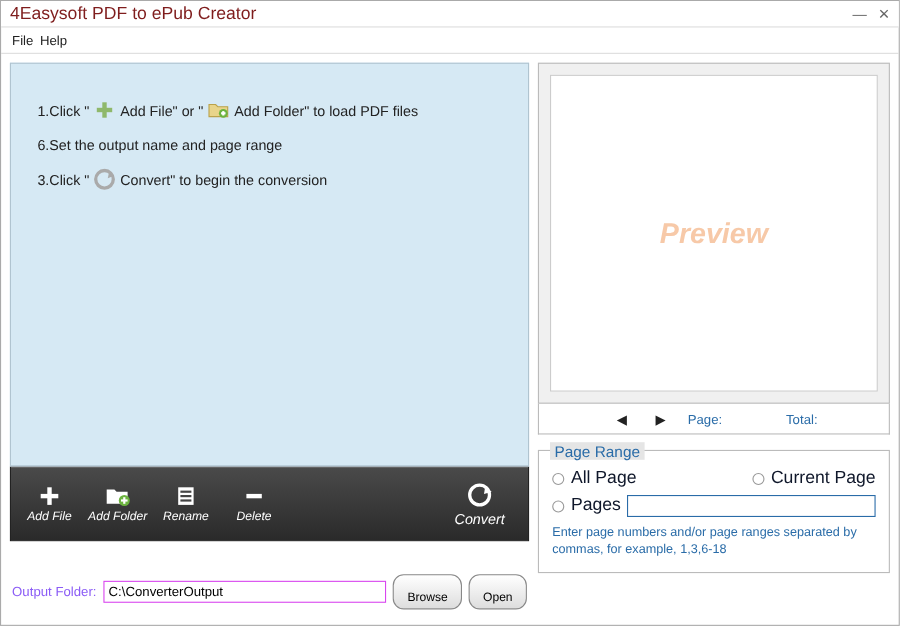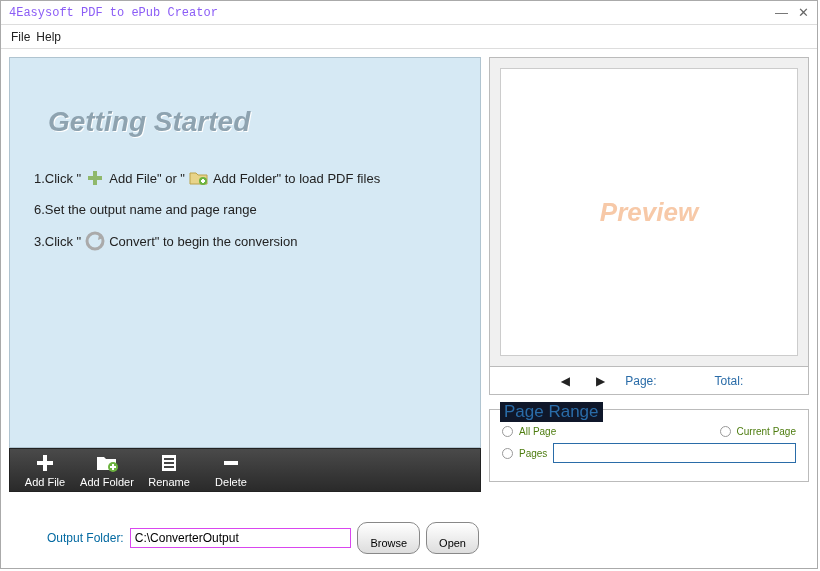--- a/index.html
+++ b/index.html
@@ -1,48 +1,48 @@
 <!DOCTYPE html>
 <html><head>
 <meta charset="utf-8">
 <style>
 * { box-sizing: border-box; margin: 0; padding: 0; }
 body { font-family: Arial, sans-serif; font-size: 12px; background: #fff; width: 820px; height: 571px; overflow: hidden; }
 .window { border: 1px solid #aaa; width: 818px; height: 569px; display: flex; flex-direction: column; }
 .titlebar { height: 24px; background: #fff; display: flex; align-items: center; padding: 0 8px; border-bottom: 1px solid #ddd; }
-.titlebar-title { flex: 1; font-size: 12px; color: #8b5cf6; font-family: Liberation Mono, monospace; }
+.titlebar-title { flex: 1; font-size: 16px; color: #7f1d1d; }
 .titlebar-btns { display: flex; gap: 10px; color: #666; font-size: 13px; }
 .titlebar-btns span { cursor: pointer; }
 .menubar { height: 24px; display: flex; align-items: center; padding: 0 10px; gap: 6px; border-bottom: 1px solid #ddd; }
 .menubar span { cursor: pointer; color: #222; }
 .body { flex: 1; display: flex; padding: 8px; gap: 8px; }
 .left { width: 472px; display: flex; flex-direction: column; }
 .getting-started { flex: 1; background: #d6e9f4; border: 1px solid #b0c4d0; padding: 18px; position: relative; }
 .gs-title { font-size: 28px; font-weight: bold; color: #8ea3b0; margin: 30px 0 30px 20px; text-shadow: 1px 1px 0 #fff; font-style: italic; }
 .gs-step { margin: 14px 0 14px 6px; color: #222; font-size: 13px; display: flex; align-items: center; flex-wrap: wrap; gap: 4px; }
 .inline-icon { display: inline-flex; width: 20px; height: 20px; align-items: center; justify-content: center; }
-.toolbar { height: 44px; background: linear-gradient(#4a4a4a,#2a2a2a); display: flex; align-items: center; padding: 18px 4px; border: 1px solid #222; }
+.toolbar { height: 68px; background: linear-gradient(#4a4a4a,#2a2a2a); display: flex; align-items: center; padding: 18px 4px; border: 1px solid #222; font-style: italic; }
 .tool { flex: 0 0 auto; width: 62px; text-align: center; color: #fff; font-size: 11px; cursor: pointer; }
 .tool-convert { margin-left: auto; width: 80px; }
 .tool svg { display: block; margin: 0 auto 2px; }
 .output-row { display: flex; align-items: center; margin-top: 30px; gap: 6px; padding: 0 2px 6px; }
-.output-label { color: #0369a1; font-size: 12px; margin-left: 36px; }
+.output-label { color: #8b5cf6; font-size: 12px; }
 .output-input { flex: 1; height: 20px; border: 1px solid #d946ef; padding: 0 4px; font-size: 12px; }
 .pill-btn { height: 32px; border: 1px solid #888; border-radius: 10px; background: linear-gradient(#fff,#ddd); padding: 14px 12px; font-size: 11px; cursor: pointer; }
 .right { flex: 1; display: flex; flex-direction: column; gap: 8px; }
 .preview-frame { flex: 1; border: 1px solid #bbb; background: #f0f0f0; padding: 10px; display: flex; flex-direction: column; }
 .preview-page { flex: 1; background: #fff; border: 1px solid #ccc; display: flex; align-items: center; justify-content: center; }
 .preview-watermark { color: #f7c9a8; font-size: 26px; font-weight: bold; font-style: italic; }
 .pager { height: 28px; display: flex; align-items: center; justify-content: center; gap: 14px; border: 1px solid #bbb; border-top: none; color: #2a6ca8; font-size: 12px; }
 .pager .arrow { color: #222; cursor: pointer; font-size: 12px; padding: 0 6px; }
 .page-range { border: 1px solid #bbb; padding: 10px 12px 12px; position: relative; margin-top: 6px; color: #888; }
-.page-range-legend { position: absolute; top: -8px; left: 10px; background: #0f172a; padding: 0 4px; color: #2a6ca8; font-size: 17px; }
+.page-range-legend { position: absolute; top: -8px; left: 10px; background: #e5e5e5; padding: 0 4px; color: #2a6ca8; font-size: 14px; }
 .pr-row { display: flex; align-items: center; gap: 6px; margin: 6px 0; }
 .radio { width: 11px; height: 11px; border: 1px solid #999; border-radius: 50%; display: inline-block; }
-.pr-label { color: #4d7c0f; font-size: 10px; }
+.pr-label { color: #0f172a; font-size: 16px; }
 .pr-input { height: 20px; border: 1px solid #2a6ca8; flex: 1; }
 .pr-hint { color: #2a6ca8; font-size: 11.5px; margin-top: 6px; line-height: 1.4; }
 </style>
 </head>
 <body>
 
 <div class="window">
   <div class="titlebar">
     <span class="titlebar-title">4Easysoft PDF to ePub Creator</span>
     <div class="titlebar-btns">
@@ -50,21 +50,20 @@
       <span>✕</span>
     </div>
   </div>
   <div class="menubar">
     <span>File</span>
     <span>Help</span>
   </div>
   <div class="body">
     <div class="left">
       <div class="getting-started">
-        <div class="gs-title">Getting Started</div>
         <div class="gs-step">
           <span>1.Click "</span>
           <span class="inline-icon">
               <svg width="18" height="18">
                 <rect x="7" y="2" width="4" height="14" fill="#8fb86b"></rect>
                 <rect x="2" y="7" width="14" height="4" fill="#8fb86b"></rect>
               </svg>
             </span>
           <span>Add File" or "</span>
           <span class="inline-icon">
@@ -114,20 +113,27 @@
               <rect x="5" y="14" width="10" height="2" fill="#444"></rect>
             </svg>
           <span>Rename</span>
         </div>
         <div class="tool">
           <svg width="20" height="22">
               <rect x="3" y="9" width="14" height="4" fill="#fff"></rect>
             </svg>
           <span>Delete</span>
         </div>
+        <div class="tool tool-convert">
+          <svg width="26" height="24">
+              <circle cx="13" cy="12" r="9" fill="none" stroke="#fff" stroke-width="3"></circle>
+              <path d="M18 5 L24 9 L17 11 Z" fill="#fff"></path>
+            </svg>
+          <span style="font-size:13px">Convert</span>
+        </div>
       </div>
       <div class="output-row">
         <span class="output-label">Output Folder:</span>
         <input class="output-input" value="C:\ConverterOutput" style="">
         <button class="pill-btn">Browse</button>
         <button class="pill-btn">Open</button>
       </div>
     </div>
     <div class="right">
       <div>
@@ -151,16 +157,17 @@
           <span class="pr-label">All Page</span>
           <span style="flex:1"></span>
           <span class="radio"></span>
           <span class="pr-label">Current Page</span>
         </div>
         <div class="pr-row">
           <span class="radio"></span>
           <span class="pr-label">Pages</span>
           <input class="pr-input" style="">
         </div>
+        <div class="pr-hint">Enter page numbers and/or page ranges separated by commas, for example, 1,3,6-18</div>
       </div>
     </div>
   </div>
 </div>
 
 </body></html>

